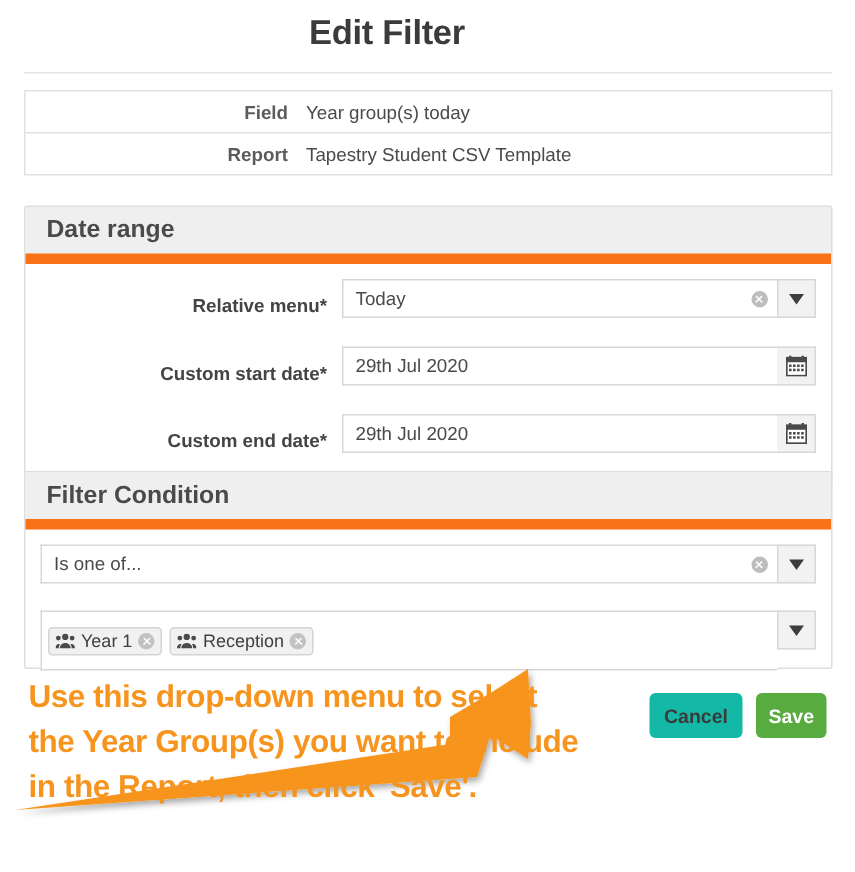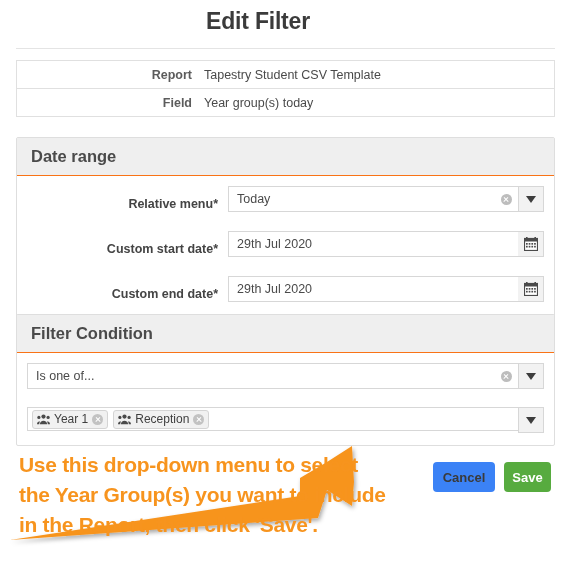--- a/index.html
+++ b/index.html
@@ -69,21 +69,21 @@
     position: absolute;
     left: 16px;
     width: 539px;
     border: 1px solid #dedede;
     background: #fff;
     border-radius: 2px;
   }
   .panel-header {
     height: 38px;
     background: #efefef;
-    border-bottom: 1px solid #f97316;
+    border-bottom: 7px solid #f97316;
     display: flex;
     align-items: center;
     padding-left: 14px;
     font-size: 16.5px;
     font-weight: bold;
     color: #4a4a4a;
   }
   .panel-body { padding: 10px 10px 12px 10px; }
 
   
@@ -183,21 +183,21 @@
 
   
   .token-field {
     position: relative;
     display: flex;
     height: 26px;
     margin-top: 8px;
   }
   .token-box {
     flex: 1;
-    height: 24px;
+    height: 40px;
     border: 1px solid #d7d7d7;
     border-right: none;
     background: #fff;
     display: flex;
     align-items: center;
     padding-left: 4px;
     gap: 5px;
     overflow: hidden;
   }
   .chip {
@@ -239,21 +239,21 @@
     display: flex;
     align-items: center;
     justify-content: center;
     font-size: 13px;
     font-weight: bold;
     padding: 0 12px;
   }
   .btn-cancel {
     left: 433px; top: 462px;
     width: 62px;
-    background: #3b82f6;
+    background: #14b8a6;
     color: #3a3a3a;
   }
   .btn-save {
     left: 504px; top: 462px;
     width: 47px;
     background: #57ab3f;
     color: #ffffff;
   }
 
   
@@ -277,26 +277,26 @@
 </head>
 <body>
 
 <div id="root">
 
   <div class="page-title">Edit Filter</div>
   <div class="title-rule"></div>
 
   <div class="info-table">
     <div class="info-row">
+      <div class="info-label">Field</div>
+      <div class="info-value">Year group(s) today</div>
+    </div>
+    <div class="info-row">
       <div class="info-label">Report</div>
       <div class="info-value">Tapestry Student CSV Template</div>
-    </div>
-    <div class="info-row">
-      <div class="info-label">Field</div>
-      <div class="info-value">Year group(s) today</div>
     </div>
   </div>
 
   <div class="panel" style="top:137px;">
     <div class="panel-header">Date range</div>
     <div class="panel-body">
 
       <div class="form-row">
         <div class="form-label">Relative menu*</div>
         <div class="input-wrap">

